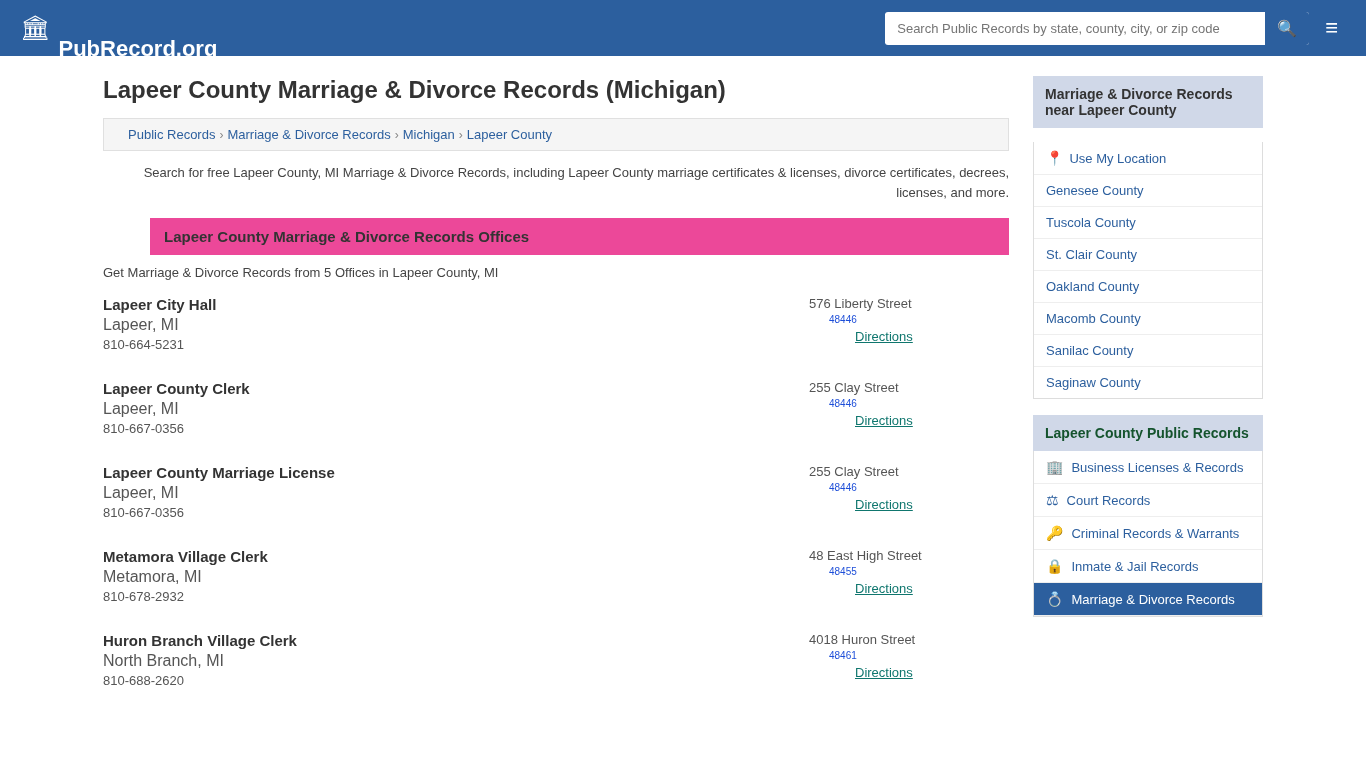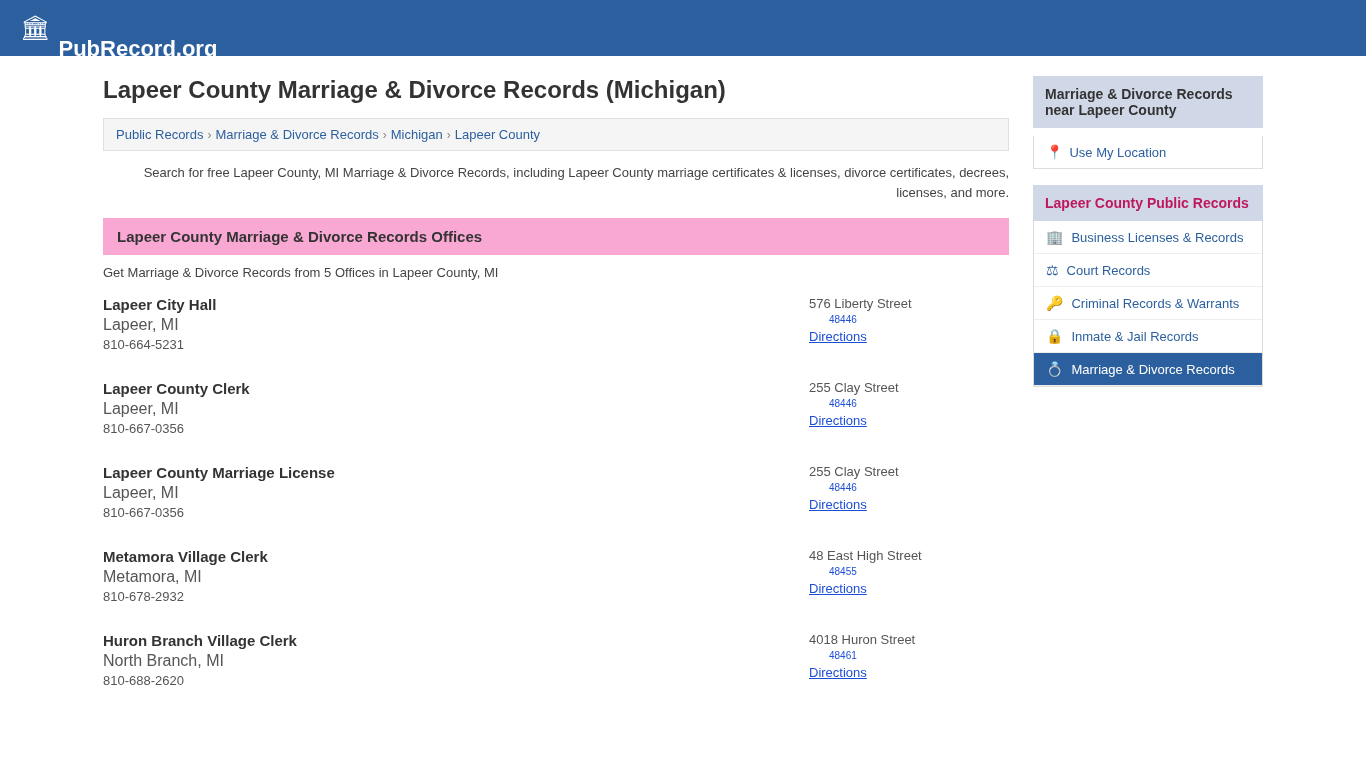--- a/index.html
+++ b/index.html
@@ -90,21 +90,21 @@
       font-size: 24px;
       font-weight: bold;
       color: #333;
       margin-bottom: 14px;
     }
 
     
     .breadcrumb {
       background: #f5f5f5;
       border: 1px solid #e0e0e0;
-      padding: 8px 12px;
+      padding: 8px 24px;
       font-size: 13px;
       color: #555;
       margin-bottom: 12px;
       display: flex;
       align-items: center;
       flex-wrap: wrap;
       gap: 4px;
     }
     .breadcrumb a {
       color: #2c5f9e;
@@ -116,26 +116,27 @@
     .description {
       font-size: 13px;
       color: #444;
       margin-bottom: 16px;
       line-height: 1.5;
       text-align: right;
     }
 
     
     .section-header {
-      background: #f9a8d4;
+      background: #ec4899;
       padding: 10px 14px;
       font-size: 15px;
       font-weight: bold;
       color: #333;
       margin-bottom: 10px;
+      margin-left: 47px;
     }
 
     .offices-count {
       font-size: 13px;
       color: #444;
       margin-bottom: 16px;
     }
 
     
     .office-entry {
@@ -166,37 +167,38 @@
       color: #555;
       margin-bottom: 3px;
     }
     .office-zip {
       font-size: 10px;
       color: #1d4ed8;
       margin-bottom: 3px;
       margin-left: 20px;
     }
     .directions-link {
-      color: #1d4ed8;
+      color: #0f766e;
       text-decoration: underline;
       font-size: 13px;
       cursor: pointer;
+      margin-left: 46px;
     }
 
     
     .sidebar-box {
       margin-bottom: 16px;
     }
     .sidebar-header {
       background: #d0d8e8;
       padding: 10px 12px;
       font-weight: bold;
       font-size: 14px;
       color: #333;
-      margin-bottom: 8px;
+      margin-bottom: 14px;
     }
     .sidebar-list {
       border: 1px solid #ddd;
       border-top: none;
     }
     .sidebar-list a {
       display: flex;
       align-items: center;
       padding: 8px 12px;
       font-size: 13px;
@@ -206,21 +208,21 @@
       gap: 6px;
     }
     .sidebar-list a:last-child { border-bottom: none; }
     .sidebar-list .location-icon { color: #555; font-size: 14px; }
 
     .sidebar-records-header {
       background: #d0d8e8;
       padding: 10px 12px;
       font-weight: bold;
       font-size: 14px;
-      color: #be185d;
+      color: #14532d;
       margin-top: 16px;
     }
     .sidebar-records-list {
       border: 1px solid #ddd;
       border-top: none;
     }
     .sidebar-records-list a {
       display: flex;
       align-items: center;
       padding: 8px 12px;
@@ -237,20 +239,31 @@
     .sidebar-records-list a.active .rec-icon { color: #fff; }
     .rec-icon { font-size: 14px; }
   </style>
 </head>
 <body>
 
 <header class="header">
   <div class="logo-area">
     <span class="logo-icon">🏛</span>
     <span class="logo-text">PubRecord.org</span>
+  </div>
+  <div class="header-right">
+    <div class="search-bar">
+      <input type="text" placeholder="Search Public Records by state, county, city, or zip code" style="">
+      <button class="search-btn">
+        <span>🔍</span>
+      </button>
+    </div>
+    <button class="menu-btn">
+      <span>≡</span>
+    </button>
   </div>
 </header>
 
 <div class="main-container">
 
   <div class="content-area">
 
     <h1 class="page-title">Lapeer County Marriage &amp; Divorce Records (Michigan)</h1>
 
     <div class="breadcrumb">
@@ -336,20 +349,29 @@
 
   <aside class="sidebar">
 
     <div class="sidebar-box">
       <div class="sidebar-header">Marriage &amp; Divorce Records near Lapeer County</div>
       <div class="sidebar-list">
         <a href="#">
           <span class="location-icon">📍</span>
           <span>Use My Location</span>
         </a>
+        <div id="nearby-counties">
+            <a href="#">Genesee County</a>
+            <a href="#">Tuscola County</a>
+            <a href="#">St. Clair County</a>
+            <a href="#">Oakland County</a>
+            <a href="#">Macomb County</a>
+            <a href="#">Sanilac County</a>
+            <a href="#">Saginaw County</a>
+          </div>
       </div>
     </div>
 
     <div class="sidebar-box">
       <div class="sidebar-records-header">Lapeer County Public Records</div>
       <div class="sidebar-records-list" id="public-records-list">
           <a href="#">
             <span class="rec-icon">🏢</span>
             <span>Business Licenses &amp; Records</span>
           </a>

